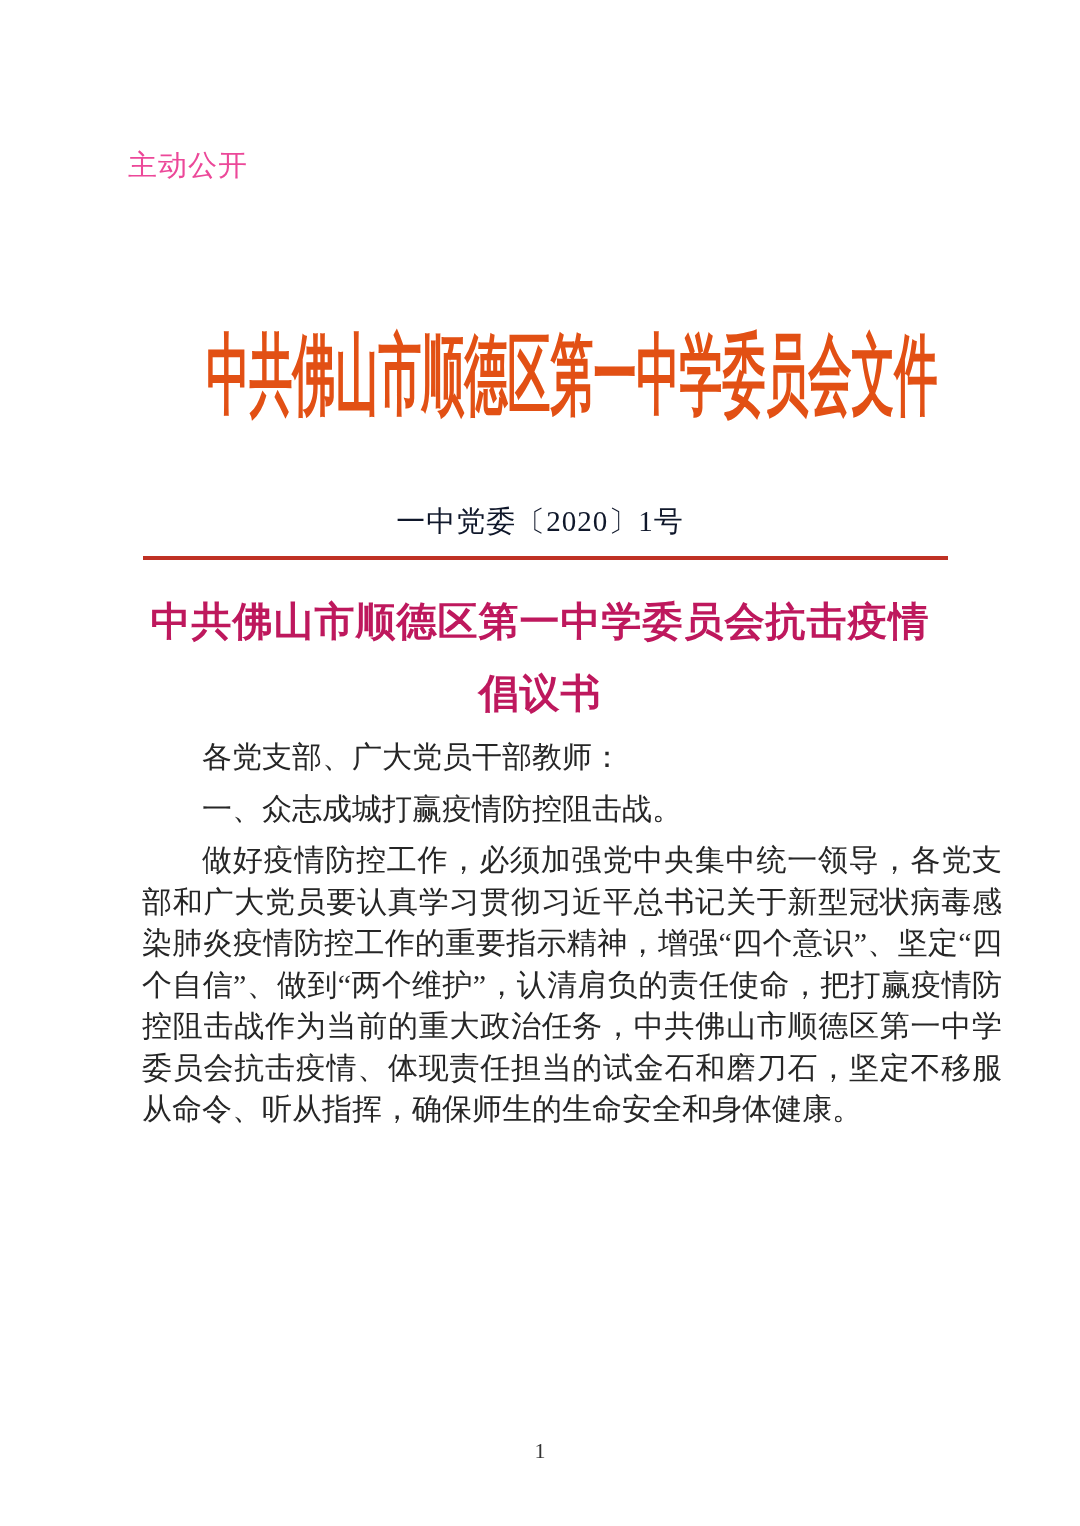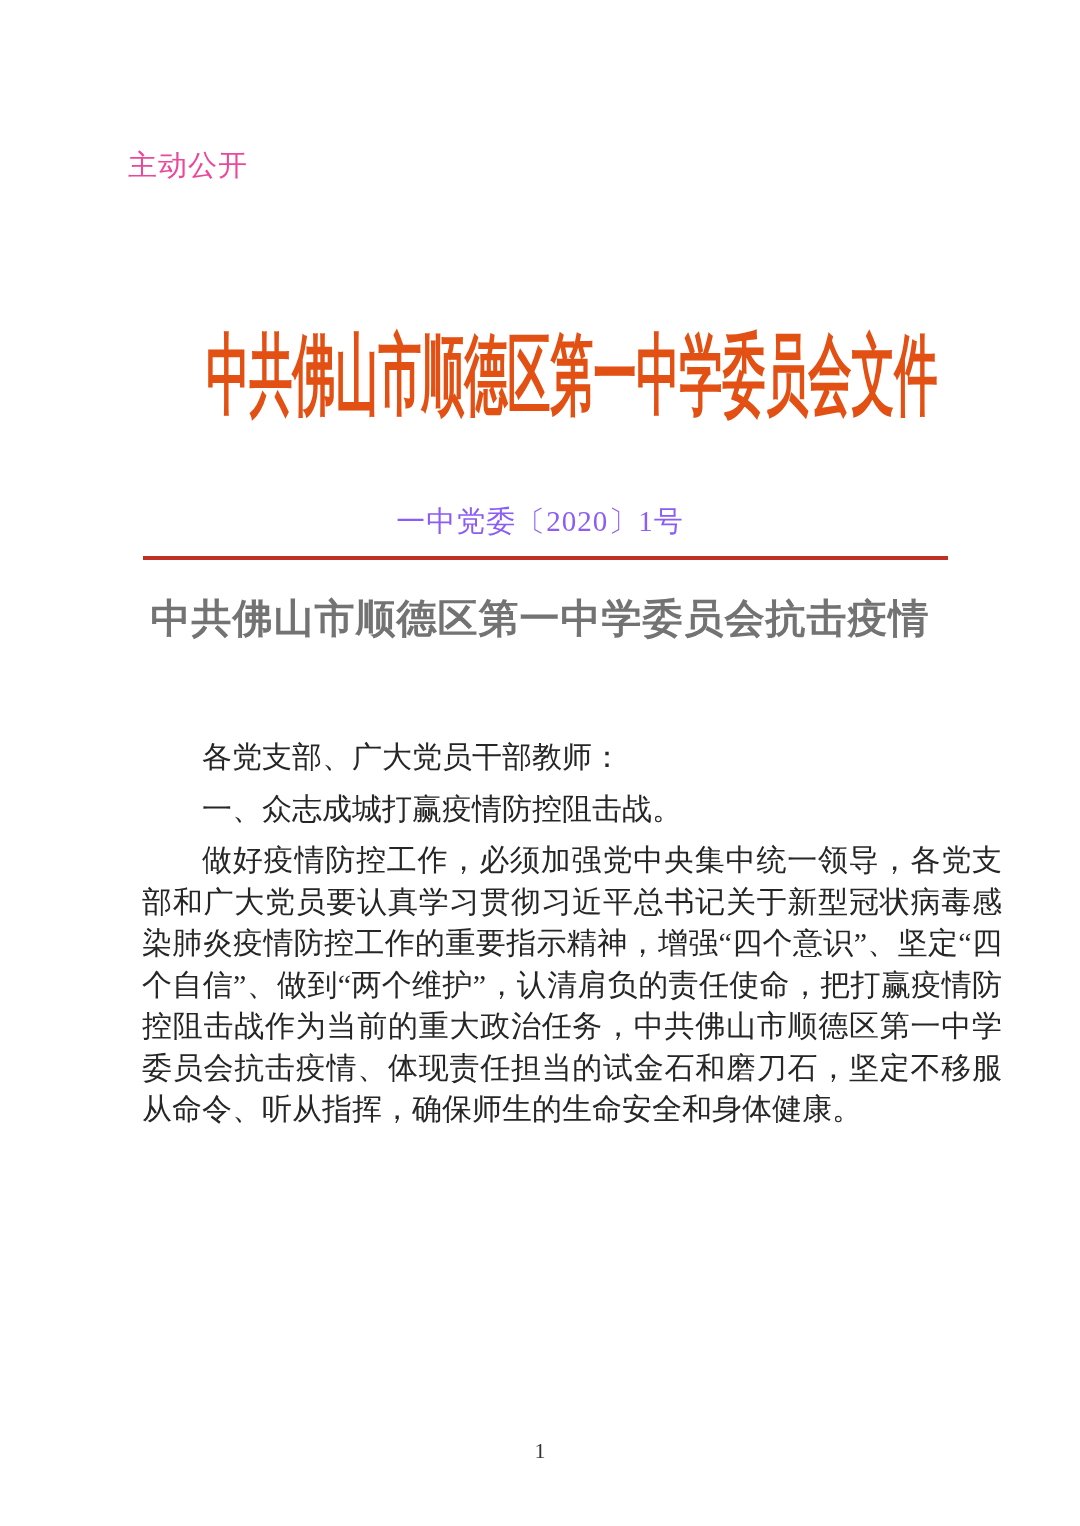--- a/index.html
+++ b/index.html
@@ -48,41 +48,41 @@
     letter-spacing: 0;
   }
   .doc-number {
     position: absolute;
     top: 502px;
     left: 0;
     width: 100%;
     text-align: center;
     font-size: 29px;
     letter-spacing: 1px;
-    color: #8b5cf6;
+    color: #0f172a;
   }
   .red-line {
     position: absolute;
     top: 556px;
     left: 143px;
     width: 805px;
     height: 4px;
     background: var(--separator-red, #bf3124);
   }
   .doc-title {
     position: absolute;
     top: 586px;
     left: 0;
     width: 100%;
     text-align: center;
-    font-family: Liberation Mono, monospace;
+    font-family: Liberation Serif, serif;
     font-weight: bold;
     font-size: 40px;
     line-height: 72px;
-    color: #737373;
+    color: #be185d;
     letter-spacing: 1px;
   }
   .body-text {
     position: absolute;
     top: 726px;
     left: 132px;
     width: 880px;
     font-size: 30px;
     line-height: 41.5px;
     text-align: justify;
@@ -112,20 +112,21 @@
   <div class="letterhead">
     <span class="letterhead-text">中共佛山市顺德区第一中学委员会文件</span>
   </div>
 
   <div class="doc-number">一中党委〔2020〕1号</div>
 
   <div class="red-line"></div>
 
   <div class="doc-title">
     <div>中共佛山市顺德区第一中学委员会抗击疫情</div>
+    <div>倡议书</div>
   </div>
 
   <div class="body-text">
     <p>各党支部、广大党员干部教师：</p>
     <p>一、众志成城打赢疫情防控阻击战。</p>
     <p>做好疫情防控工作，必须加强党中央集中统一领导，各党支部和广大党员要认真学习贯彻习近平总书记关于新型冠状病毒感染肺炎疫情防控工作的重要指示精神，增强“四个意识”、坚定“四个自信”、做到“两个维护”，认清肩负的责任使命，把打赢疫情防控阻击战作为当前的重大政治任务，中共佛山市顺德区第一中学委员会抗击疫情、体现责任担当的试金石和磨刀石，坚定不移服从命令、听从指挥，确保师生的生命安全和身体健康。</p>
   </div>
 
   <div class="page-number">1</div>
 

